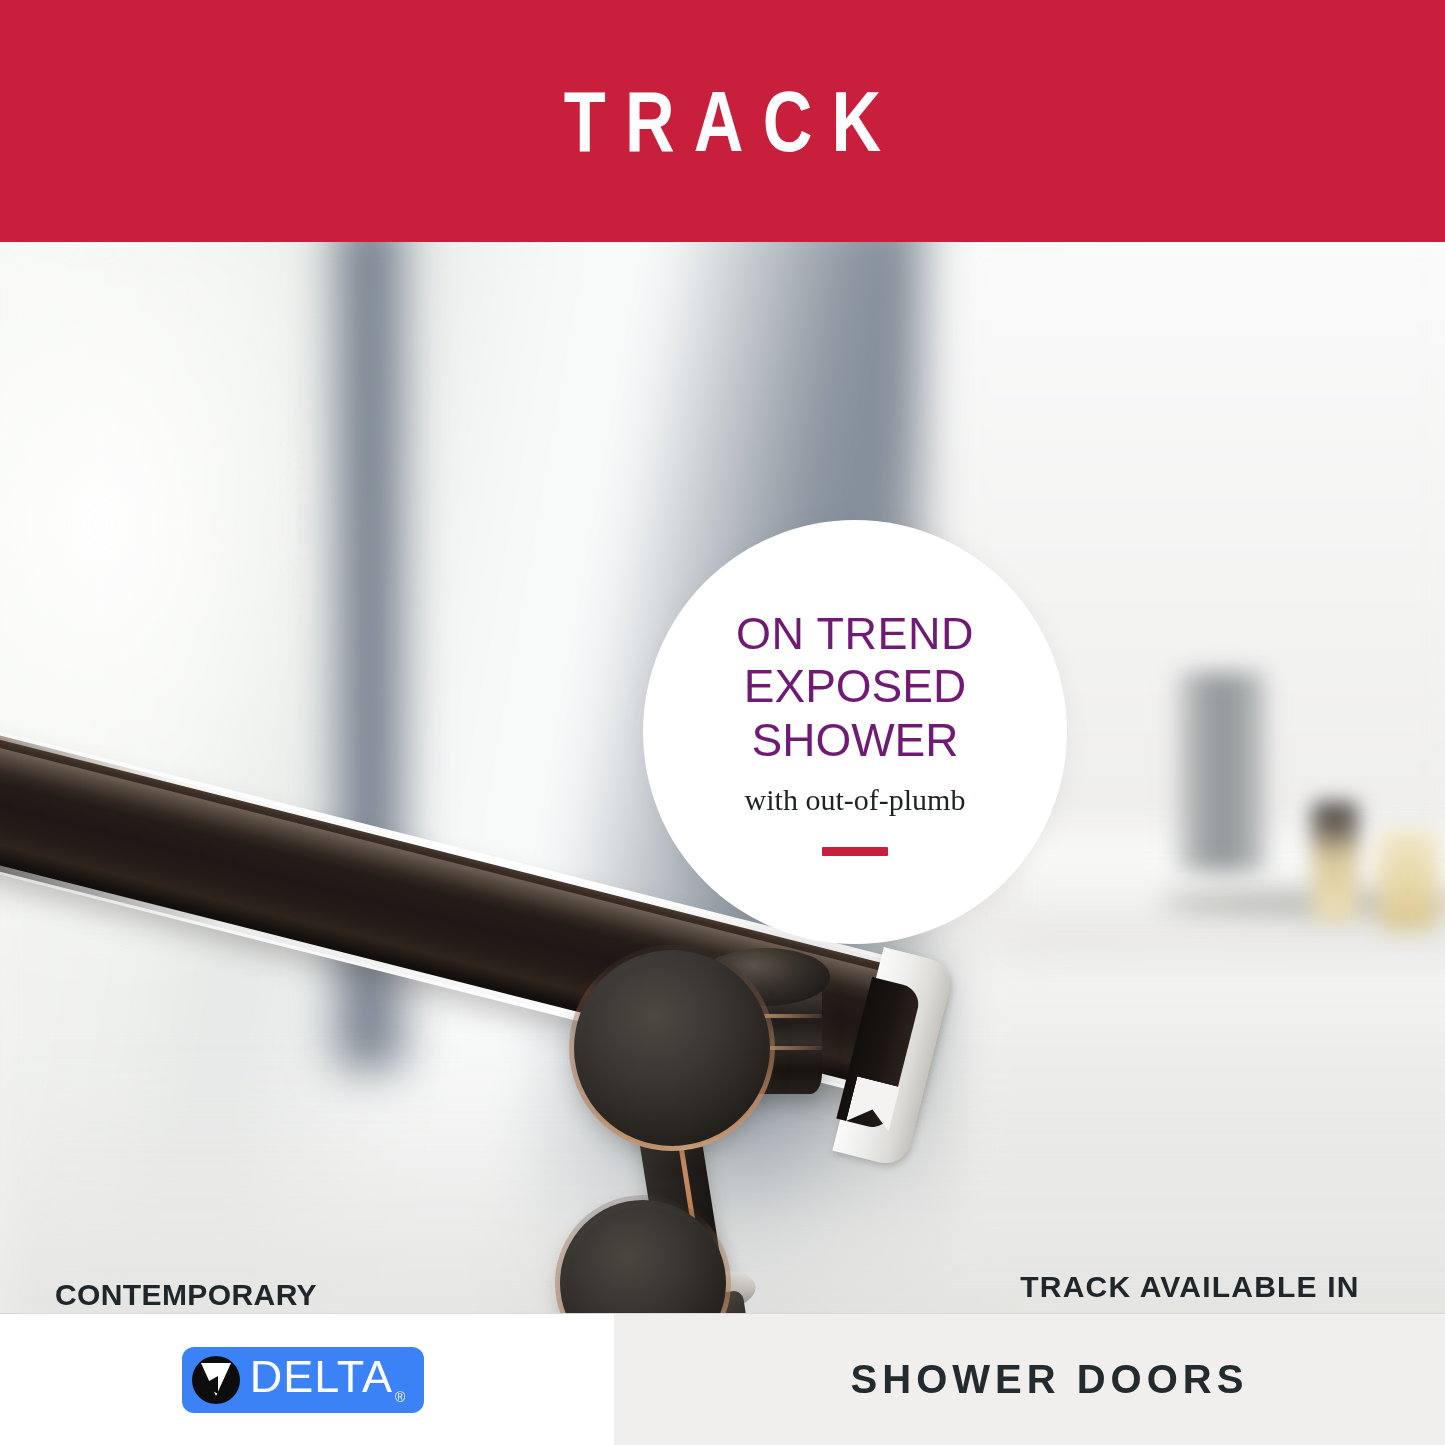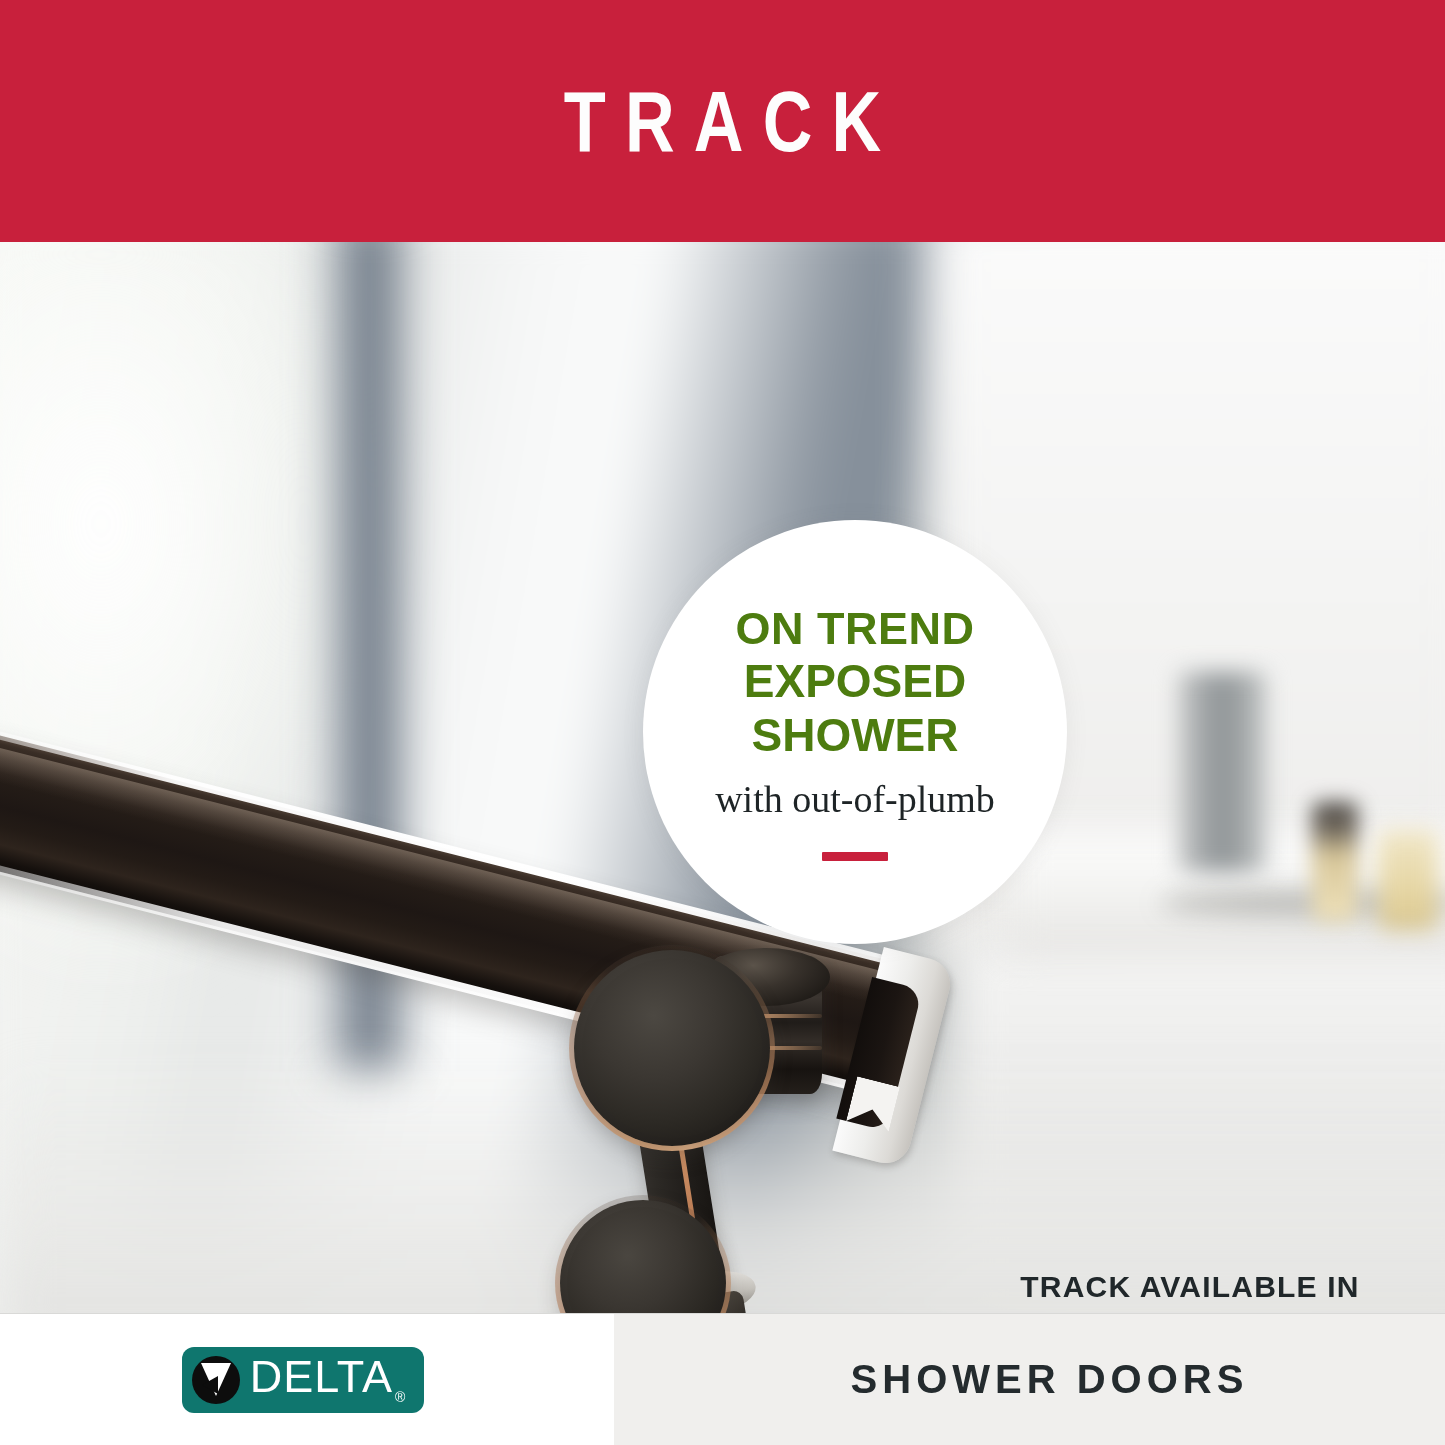--- a/index.html
+++ b/index.html
@@ -215,31 +215,31 @@
 
   
   .badge{
     position:absolute; left:643px; top:278px; width:424px; height:424px;
     border-radius:50%; background:#ffffff;
     display:flex; flex-direction:column; align-items:center; justify-content:center;
     box-shadow:0 2px 22px rgba(120,120,120,.10);
   }
   .badge-inner{ width:360px; text-align:center; }
   .badge-head{
-    color:#4d7c0f;
-    font-family:"Liberation Sans Narrow","Liberation Sans",sans-serif;
-    font-weight:700; font-size:45px; line-height:1.17;
+    color:#701a75;
+    font-family:"Liberation Sans Narrow","Liberation Sans",sans-serif;
+    font-weight:400; font-size:45px; line-height:1.17;
     letter-spacing:.5px;
   }
   .badge-head .l2{ font-size:46px; letter-spacing:0px; }
   .badge-sub{
     margin-top:13px;
     color:#1e2426;
     font-family:"Liberation Serif","DejaVu Serif",serif;
-    font-weight:400; font-size:38px; line-height:1.25;
+    font-weight:400; font-size:30px; line-height:1.25;
   }
   .badge-rule{
     margin:29px auto 0; width:66px; height:9px; background:#C8203C; border-radius:1px;
   }
 
   
   .caption-left{
     position:absolute; left:36px; top:1033px; width:300px; text-align:center;
     color:#20272a;
     font-family:"Liberation Sans Narrow","Liberation Sans",sans-serif;
@@ -265,21 +265,21 @@
     width:614px; height:100%; background:#ffffff;
     display:flex; align-items:center; justify-content:center;
   }
   .footer-right{
     flex:1; height:100%;
     display:flex; align-items:center; justify-content:center;padding-left:40px;
   }
   .footer-brand{ text-align:center; padding-right:8px; }
   .delta-logo{
     display:inline-flex; align-items:center;
-    background:#0f766e; border-radius:12px;
+    background:#3b82f6; border-radius:12px;
     padding:8px 18px 8px 10px;
   }
   .delta-mark{
     width:48px; height:48px; border-radius:50%; background:#0d0d0d;
     position:relative; flex:0 0 auto;
   }
   .delta-mark::before{
     content:""; position:absolute; left:9px; top:7px;
     width:0; height:0;
     border-left:15px solid transparent;
@@ -368,20 +368,24 @@
           <div class="l1">ON TREND</div>
           <div class="l2">EXPOSED SHOWER</div>
         </div>
         <div class="badge-sub">
           <div>with out-of-plumb</div>
         </div>
         <div class="badge-rule"></div>
       </div>
     </div>
 
+    <div class="caption-left">
+      <div>CONTEMPORARY</div>
+
+    </div>
 
     <div class="finishes">
       <div class="finishes-title">TRACK AVAILABLE IN</div>
 
     </div>
 
   </div>
 
   <div class="footer">
     <div class="footer-left">

